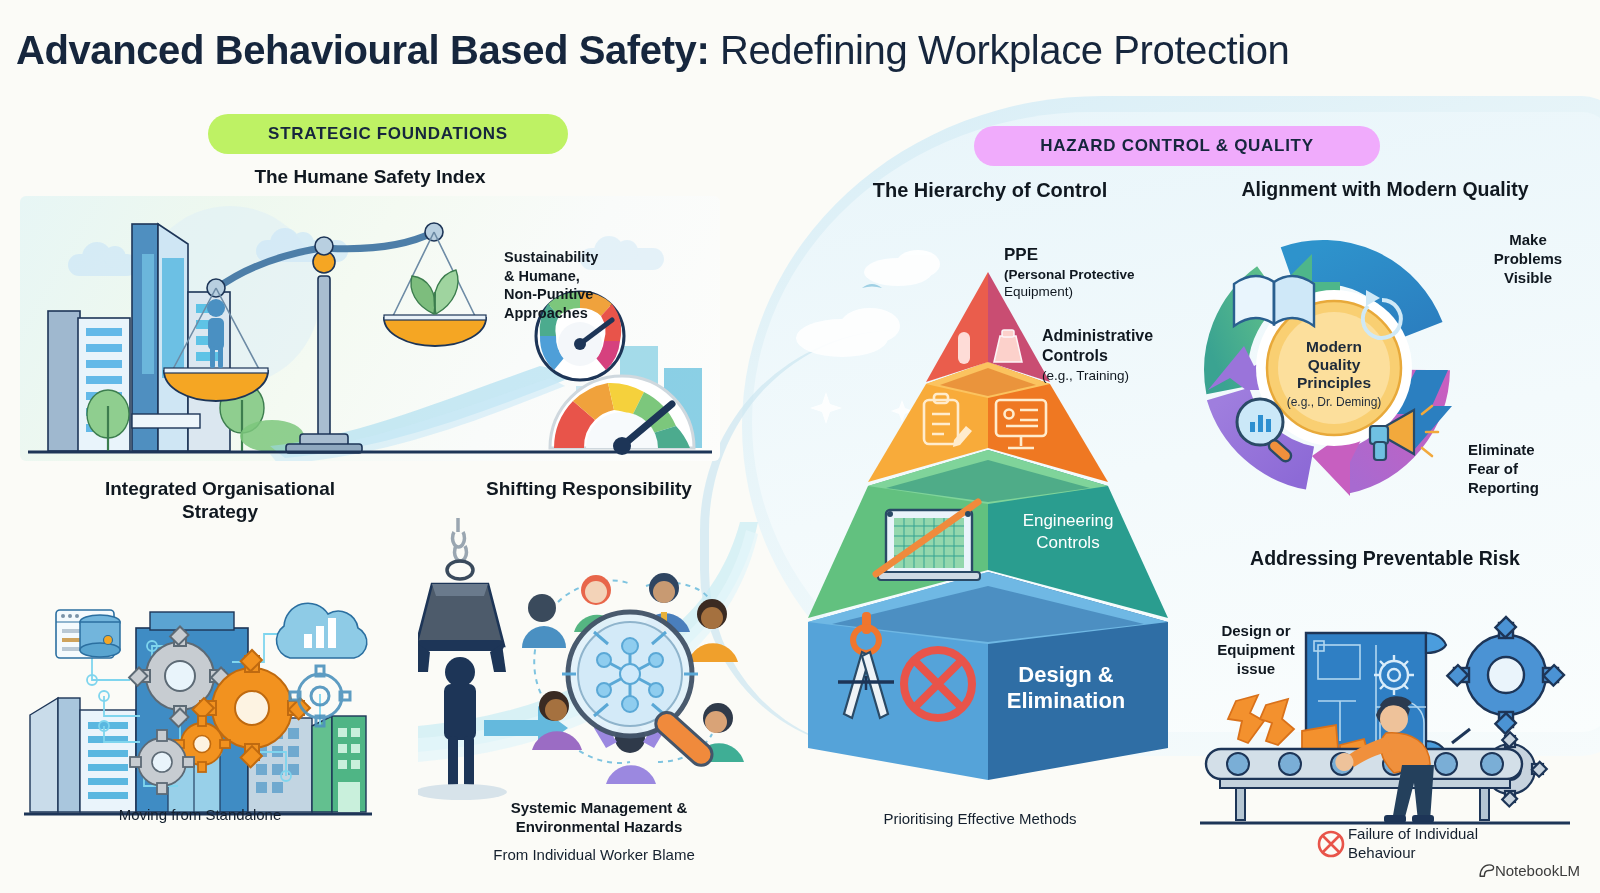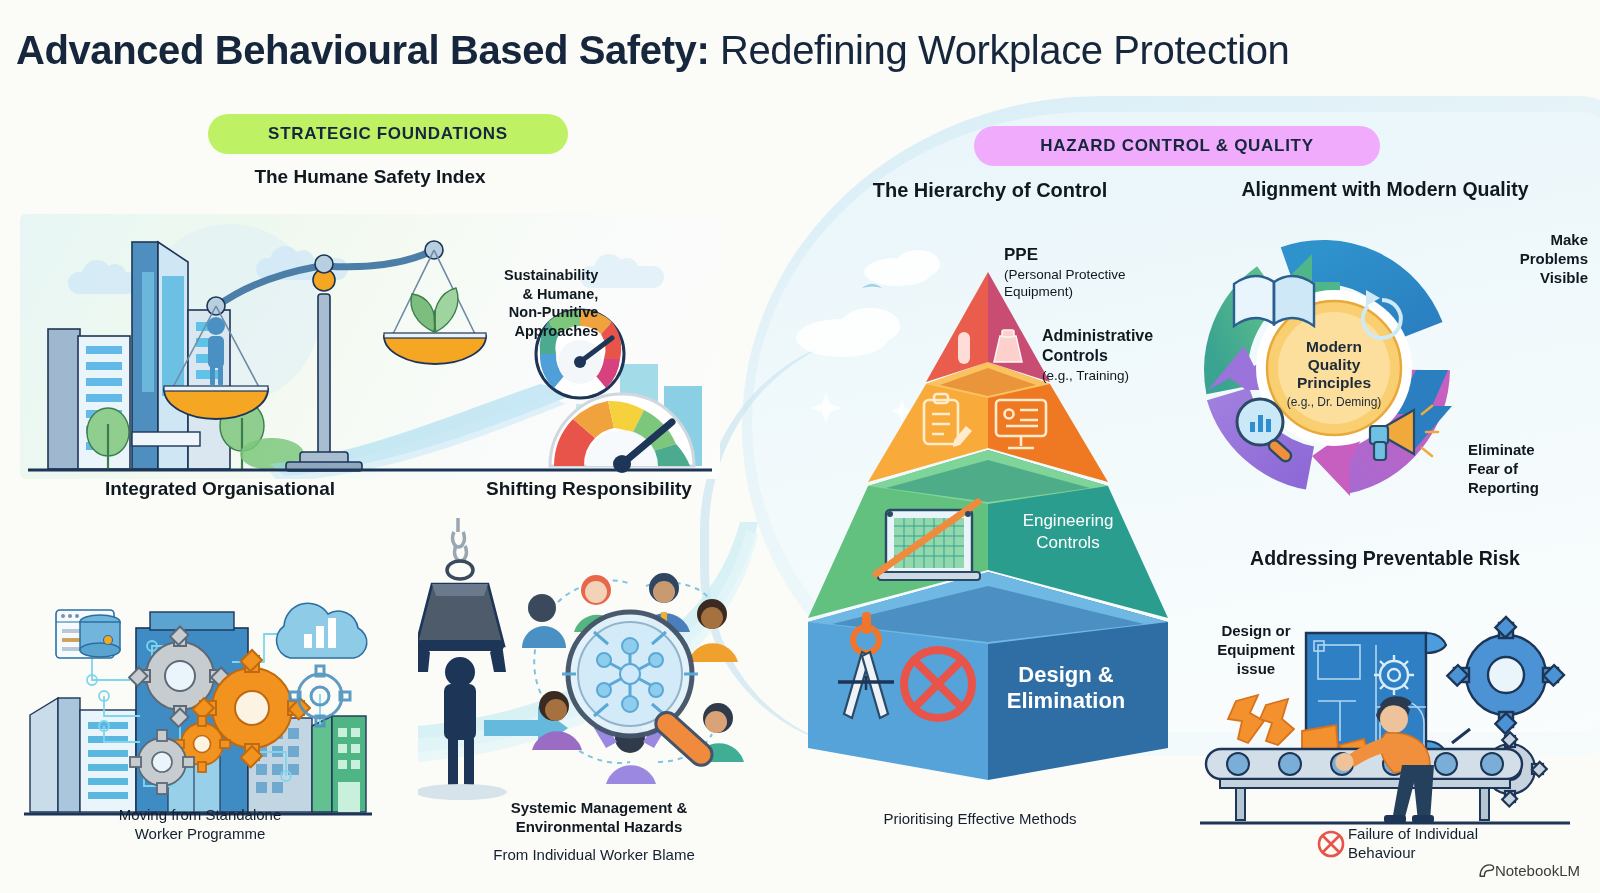--- a/index.html
+++ b/index.html
@@ -69,21 +69,21 @@
     font-size:15px; text-align:center; color:#14202e; line-height:1.25;
   }
   .note {
     position:absolute; font-size:14px; font-weight:bold;
     color:#101820; line-height:1.28;
   }
 
   
   #q1 { left:20px; top:166px; width:700px; height:300px; }
   #q1 .q-title { width:100%; }
-  .q1-art { position:absolute; left:0; top:48px; width:700px; height:265px;text-align:right; }
+  .q1-art { position:absolute; left:0; top:30px; width:700px; height:265px; }
   .q1-bg {
     position:absolute; inset:0;
     background:linear-gradient(120deg,#e7f6f5 0%, #eef8ef 25%, #f4faf2 45%, #f9fbfa 70%, #fdfdfb 100%);
     border-radius:6px;
   }
   .sun { position:absolute; left:120px; top:10px; width:180px; height:180px;
          border-radius:50%; background:#dfeef6; opacity:.55; }
   .cloudA { position:absolute; width:70px; height:22px; background:#cfe8f7;
             border-radius:14px; opacity:.75; }
   .cloudA::before { content:""; position:absolute; left:14px; top:-12px;
@@ -250,20 +250,21 @@
         <div>&amp; Humane,</div>
         <div>Non-Punitive</div>
         <div>Approaches</div>
       </div>
     </div>
   </div>
 
   <div class="quad" id="q2">
     <div class="q-title" style="width:100%">
       <div>Integrated Organisational</div>
+      <div>Strategy</div>
     </div>
     <svg width="400" height="290" style="position:absolute;left:0;top:52px">
 
       <g>
         <polygon points="10,185 38,168 38,282 10,282" fill="#c9dcea" stroke="#1d3557" stroke-width="1.4"></polygon>
         <rect x="38" y="168" width="22" height="114" fill="#a9c6dd" stroke="#1d3557" stroke-width="1.4"></rect>
         <rect x="60" y="180" width="56" height="102" fill="#eaf4fb" stroke="#1d3557" stroke-width="1.4"></rect>
         <g fill="#5ab7e0">
           <rect x="68" y="192" width="40" height="7"></rect>
             <rect x="68" y="206" width="40" height="7"></rect>
@@ -408,21 +409,20 @@
               <rect x="20" y="-4" width="10" height="8"></rect>
           </g>
           <circle r="9" fill="none" stroke="#4d92bd" stroke-width="3"></circle>
         </g>
       </g>
       <line x1="4" y1="284" x2="352" y2="284" stroke="#1d3557" stroke-width="3"></line>
     </svg>
 
     <div class="q-caption" style="position:absolute;left:0;top:328px;width:360px">
       <div>Moving from Standalone</div>
-      <div>Worker Programme</div>
     </div>
   </div>
 
   <div class="quad" id="q3">
     <div class="q-title" style="width:100%">Shifting Responsibility</div>
     <svg width="340" height="290" style="position:absolute;left:-6px;top:34px">
 
       <path d="M0,214 C90,206 170,180 250,120 C290,88 312,48 322,10 L340,10 C330,58 304,104 262,140 C186,206 96,232 0,240 Z" fill="#c9ecf3" opacity=".7"></path>
       <path d="M0,226 C95,220 176,192 256,132 C296,100 318,60 328,18 L340,22 C330,66 306,112 264,150 C190,214 98,242 0,250 Z" fill="#e4f6fa" opacity=".75"></path>
 
@@ -604,21 +604,21 @@
       </g>
 
       <text x="288" y="468" fill="#ffffff" font-family="Liberation Sans, sans-serif" font-size="22" font-weight="bold" text-anchor="middle">Design &amp;</text>
       <text x="288" y="494" fill="#ffffff" font-family="Liberation Sans, sans-serif" font-size="22" font-weight="bold" text-anchor="middle">Elimination</text>
       <text x="290" y="312" fill="#ffffff" font-family="Liberation Sans, sans-serif" font-size="17" text-anchor="middle">Engineering</text>
       <text x="290" y="334" fill="#ffffff" font-family="Liberation Sans, sans-serif" font-size="17" text-anchor="middle">Controls</text>
     </svg>
 
     <div class="note" style="left:214px;top:66px;font-size:17px">
       <div style="font-size:17px">PPE</div>
-      <div style="font-weight:normal;font-size:13.5px">(Personal Protective</div>
+      <div style="font-weight:bold;font-size:13.5px">(Personal Protective</div>
       <div style="font-weight:normal;font-size:13.5px">Equipment)</div>
     </div>
     <div class="note" style="left:252px;top:148px;font-size:16px">
       <div>Administrative</div>
       <div>Controls</div>
       <div style="font-weight:normal;font-size:13.5px">(e.g., Training)</div>
     </div>
 
     <div class="q-caption" style="position:absolute;left:-20px;top:632px;width:420px;font-size:15px">Prioritising Effective Methods</div>
   </div>
@@ -691,21 +691,21 @@
         <circle cx="76" cy="212" r="23" fill="#cbe8f8" stroke="#2a4a66" stroke-width="3"></circle>
         <g fill="#2e8fd0">
           <rect x="66" y="212" width="5" height="10"></rect>
             <rect x="74" y="205" width="5" height="17"></rect>
             <rect x="82" y="209" width="5" height="13"></rect>
         </g>
         <rect x="90" y="228" width="26" height="11" rx="5.5" transform="rotate(42 90 228)" fill="#f0903c" stroke="#2a4a66" stroke-width="2.4"></rect>
       </g>
     </svg>
 
-    <div class="note" style="left:288px;top:52px;width:120px;text-align:right;font-size:15px">
+    <div class="note" style="left:288px;top:52px;width:120px;text-align:center;font-size:15px">
       <div>Make</div>
       <div>Problems</div>
       <div>Visible</div>
     </div>
     <div class="note" style="left:288px;top:262px;width:120px;text-align:left;font-size:15px">
       <div>Eliminate</div>
       <div>Fear of</div>
       <div>Reporting</div>
     </div>
   </div>

